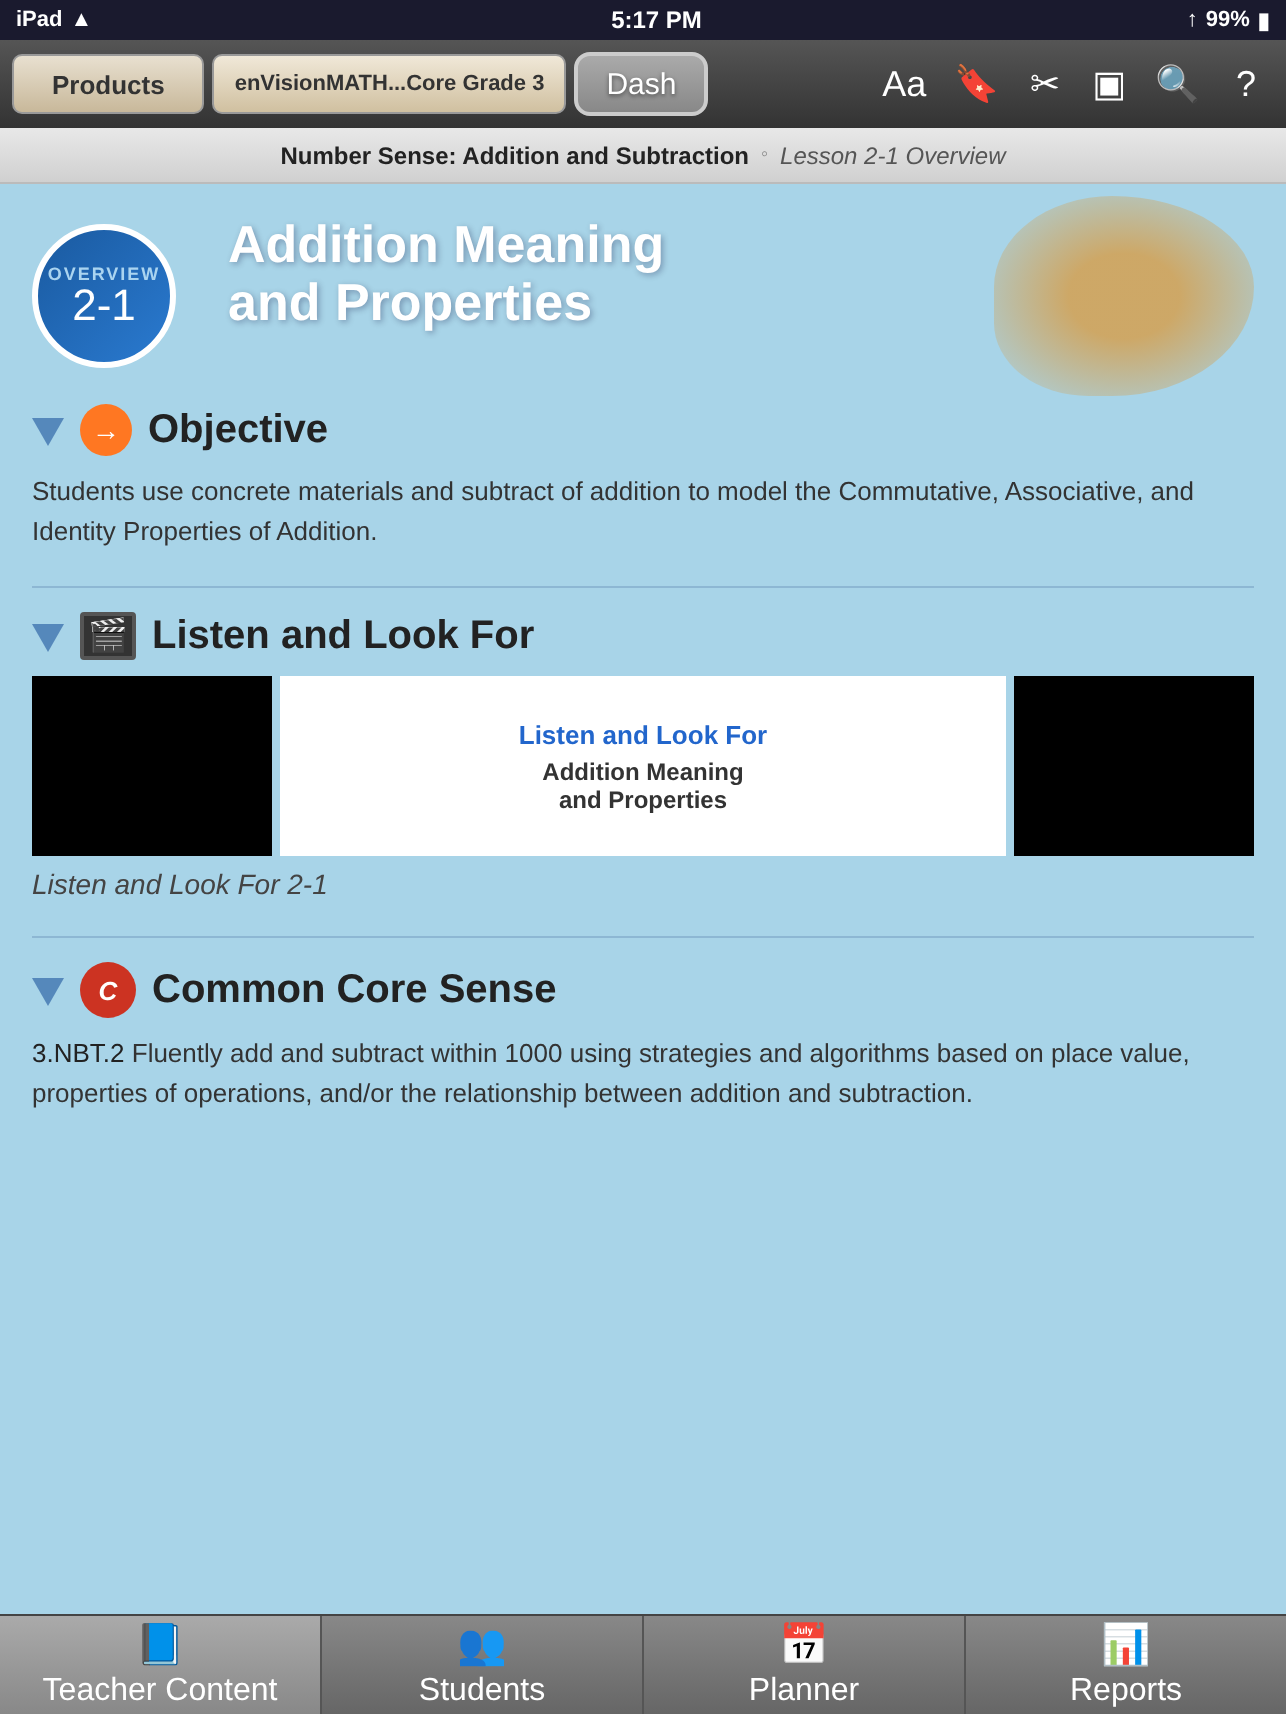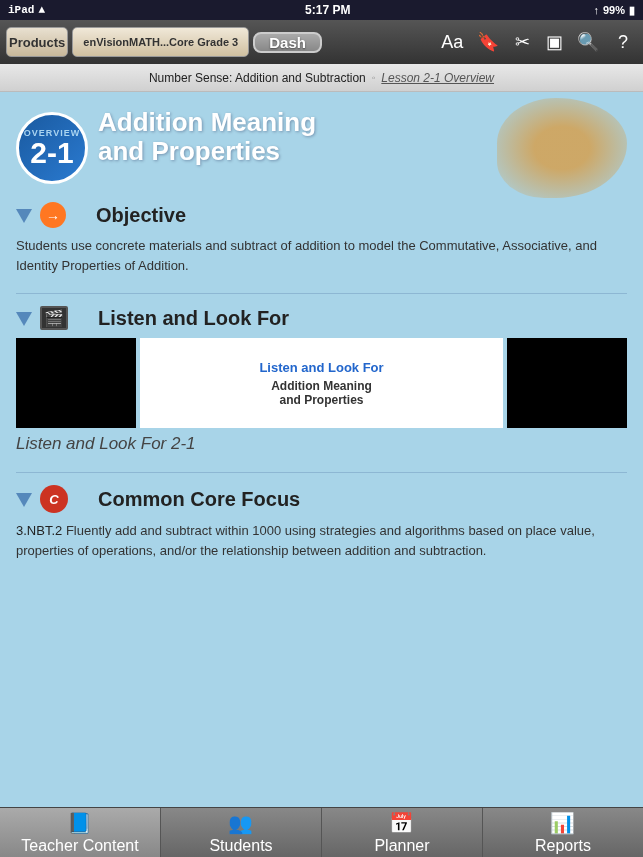--- a/index.html
+++ b/index.html
@@ -18,40 +18,40 @@
       height: 20px;
       background: #1a1a2e;
       display: flex;
       align-items: center;
       justify-content: space-between;
       padding: 0 8px;
       color: white;
       font-size: 11px;
       font-weight: 600;
     }
-    .status-left { display: flex; align-items: center; gap: 4px; font-family: Liberation Mono, monospace; }
+    .status-left { display: flex; align-items: center; gap: 4px; }
     .status-center { font-size: 12px; font-weight: bold; margin-left: 17px; }
     .status-right { display: flex; align-items: center; gap: 4px; font-size: 11px; }
 
     
     .nav-bar {
       width: 100%;
       height: 44px;
       background: linear-gradient(180deg, #555 0%, #333 100%);
       display: flex;
       align-items: center;
       padding: 0 6px;
       gap: 4px;
     }
 
     .nav-btn-products {
       background: linear-gradient(180deg, #e8e0d0 0%, #c8b89a 100%);
       border: 1px solid #999;
       border-radius: 5px;
-      padding: 4px 2px;
+      padding: 4px 19px;
       font-size: 13px;
       font-weight: 600;
       color: #333;
       cursor: pointer;
       height: 30px;
     }
 
     .nav-btn-envision {
       background: linear-gradient(180deg, #f0e8d8 0%, #d0c0a0 100%);
       border: 1px solid #999;
@@ -64,25 +64,25 @@
       height: 30px;
       white-space: nowrap;
     }
 
     .dash-badge {
       background: linear-gradient(180deg, #aaa 0%, #888 100%);
       border: 2px solid #ccc;
       border-radius: 8px;
       padding: 3px 14px;
       font-size: 15px;
-      font-weight: bold;
+      font-weight: normal;
       color: white;
       text-shadow: 0 1px 2px rgba(0,0,0,0.5);
       cursor: pointer;
-      height: 21px;
+      height: 32px;
       display: flex;
       align-items: center;
     }
 
     .nav-spacer { flex: 1; }
 
     .nav-icon-btn {
       background: none;
       border: none;
       color: white;
@@ -102,23 +102,23 @@
       height: 28px;
       background: linear-gradient(180deg, #e8e8e8 0%, #d0d0d0 100%);
       border-bottom: 1px solid #bbb;
       display: flex;
       align-items: center;
       justify-content: center;
       font-size: 12px;
       color: #333;
       gap: 6px;
     }
-    .breadcrumb-main { font-weight: normal; color: #222; }
+    .breadcrumb-main { font-weight: bold; color: #222; }
     .breadcrumb-sep { color: #888; font-size: 10px; }
-    .breadcrumb-sub { color: #555; font-style: italic; text-decoration: underline; }
+    .breadcrumb-sub { color: #555; font-style: italic; }
 
     
     .main-content {
       width: 100%;
       height: calc(857px - 20px - 44px - 28px - 50px);
       background: #a8d4e8;
       overflow-y: auto;
       padding: 16px 16px 16px 16px;
     }
 
@@ -134,33 +134,33 @@
       width: 72px;
       height: 72px;
       border-radius: 50%;
       background: linear-gradient(135deg, #1a5aa0 0%, #2a7ad0 100%);
       border: 3px solid white;
       display: flex;
       flex-direction: column;
       align-items: center;
       justify-content: center;
       flex-shrink: 0;
-      margin-right: 10px;
+      margin-right: 26px;
       margin-top: 4px;
     }
     .overview-text {
       font-size: 9px;
       font-weight: bold;
       color: #aad4f0;
       letter-spacing: 1px;
       text-transform: uppercase;
     }
     .overview-number {
-      font-size: 30px;
-      font-weight: bold;
+      font-size: 22px;
+      font-weight: normal;
       color: white;
       line-height: 1;
     }
 
     .lesson-title h1 {
       font-size: 26px;
       font-weight: bold;
       color: white;
       text-shadow: 1px 1px 3px rgba(0,0,50,0.3);
       line-height: 1.1;
@@ -199,21 +199,20 @@
       border-left: 8px solid transparent;
       border-right: 8px solid transparent;
       border-top: 14px solid #5588bb;
       border-bottom: none;
     }
 
     .section-title {
       font-size: 20px;
       font-weight: bold;
       color: #222;
-      margin-left: 22px;
     }
 
     .section-body {
       font-size: 13px;
       color: #333;
       line-height: 1.5;
       padding-left: 0;
     }
 
     
@@ -256,21 +255,21 @@
     }
 
     .video-thumb-right {
       background: #000;
       width: 120px;
       height: 90px;
       flex-shrink: 0;
     }
 
     .video-caption {
-      font-size: 17px;
+      font-size: 14px;
       font-style: italic;
       color: #444;
       margin-top: 4px;
     }
 
     
     .standards-title {
       font-size: 15px;
       color: #2266cc;
       font-weight: 600;
@@ -447,21 +446,21 @@
     </div>
     <div class="video-caption">Listen and Look For 2-1</div>
   </div>
 
   <div class="section-divider"></div>
 
   <div class="section">
     <div class="section-header">
       <div class="triangle-icon down"></div>
       <div class="cc-circle">C</div>
-      <span class="section-title">Common Core Focus</span>
+      <span class="section-title">Common Core Sense</span>
     </div>
     <p class="section-body">
       <span class="standard-code">3.NBT.2</span>
       <span>  <span>Fluently add and subtract within 1000 using strategies and algorithms based on place value, properties of operations, and/or the relationship between addition and subtraction.</span></span>
     </p>
     <br>
   </div>
 
 </div>
 

